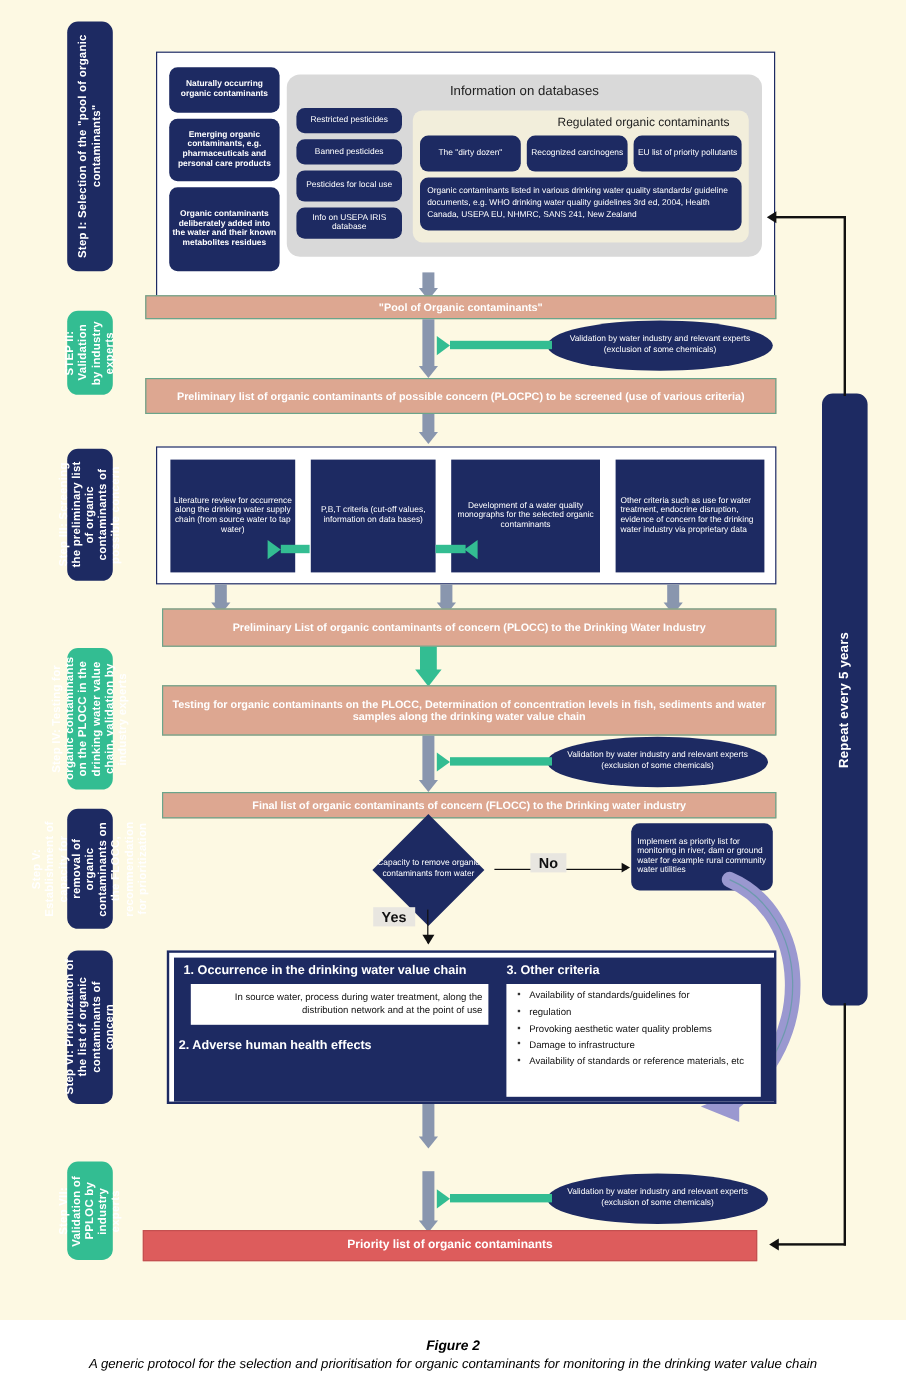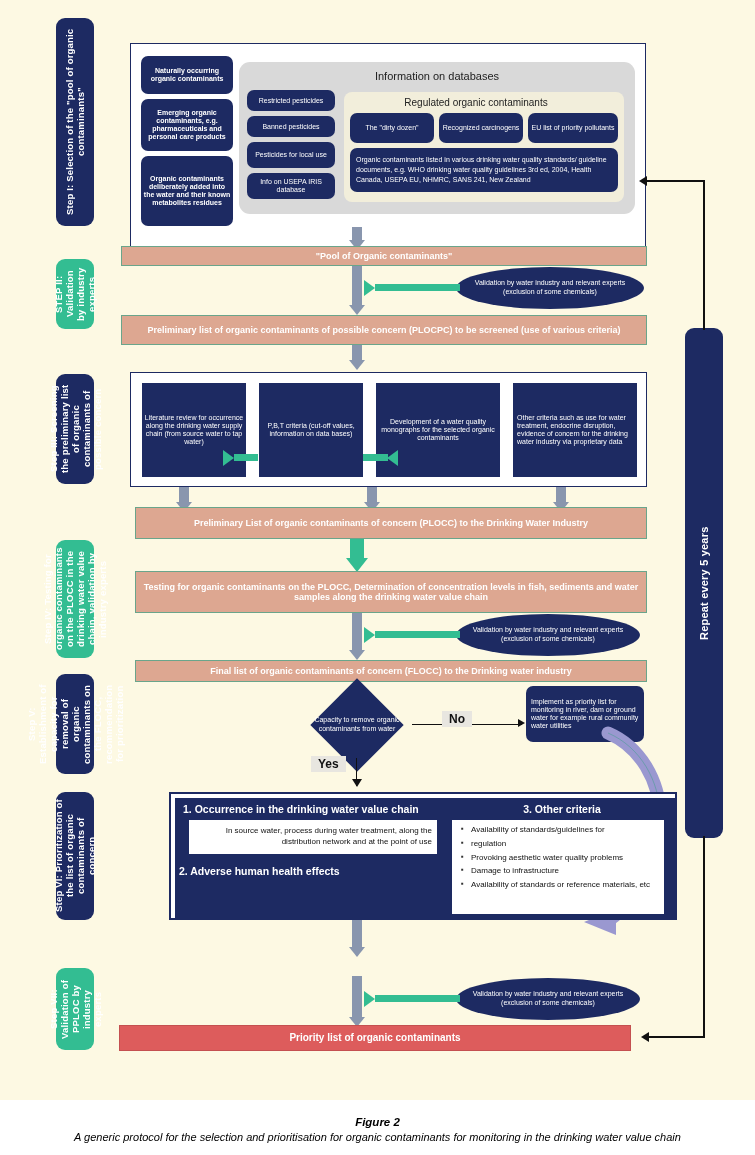--- a/index.html
+++ b/index.html
@@ -55,21 +55,21 @@
   }
   .db-title{
     position:absolute; left:0; top:8px; width:396px; text-align:center;
     font-size:11px; color:#222; font-weight:normal;
   }
   .reg-panel{
     position:absolute; left:105px; top:30px; width:280px; height:110px;
     background:#f2eedb; border-radius:8px;
   }
   .reg-title{
-    position:absolute; left:0; top:5px; width:264px; text-align:center;
+    position:absolute; left:0; top:5px; width:264px; text-align:right;
     font-size:10px; color:#222;
   }
   .t7{ font-size:7px; }
   .t9{ font-size:9px; }
   .t10{ font-size:10px; }
   .b{ font-weight:bold; }
 
   
   .varrow{ position:absolute; }
   .varrow .stem{ position:absolute; background:#8996ae; }
@@ -116,21 +116,21 @@
   .yesno{
     position:absolute; background:#e8e6e0; color:#111;
     font-size:12px; font-weight:bold; padding:1px 7px;
   }
 
   .thin-line{ position:absolute; background:#111; }
 
   
   .stepVI-panel{
     position:absolute; left:131px; top:786px; width:508px; height:128px;
-    background:#ffffff; border:2px solid #1d2a62;margin-left:30px;
+    background:#ffffff; border:2px solid #1d2a62;
   }
   .stepVI-inner{
     position:absolute; left:4px; top:4px; width:500px; height:120px;
     background:#1d2a62;
   }
   .crit-head{ color:#fff; font-weight:bold; font-size:10.5px; }
   .crit-white{
     background:#ffffff; color:#111; font-size:8px; line-height:1.35;
   }
   .crit-white ul{ margin:0; padding-left:13px; list-style:none; }
@@ -307,21 +307,21 @@
   </div>
 
   <div class="stepVI-panel">
     <div class="stepVI-inner">
 
       <div class="crit-head" style="position:absolute; left:8px; top:5px; width:250px;">1. Occurrence in the drinking water value chain</div>
       <div class="crit-white" style="position:absolute; left:14px; top:22px; width:248px; height:34px; display:flex; align-items:center; justify-content:center; text-align:right; padding:2px 5px;">In source water, process during water treatment, along the distribution network and at the point of use</div>
 
       <div class="crit-head" style="position:absolute; left:4px; top:67px; width:250px;">2.  Adverse human health effects</div>
 
-      <div class="crit-head" style="position:absolute; left:277px; top:5px; width:220px;text-align:center;">3. Other criteria</div>
+      <div class="crit-head" style="position:absolute; left:277px; top:5px; width:220px;">3. Other criteria</div>
       <div class="crit-white" style="position:absolute; left:277px; top:22px; width:212px; height:94px; padding:5px 6px 2px 6px;">
         <ul>
           <li>Availability of standards/guidelines for</li>
           <li style="list-style:none;">
             <span>regulation</span>
           </li>
           <li>Provoking aesthetic water quality problems</li>
           <li>Damage to infrastructure</li>
           <li>Availability of standards or reference materials, etc</li>
         </ul>

